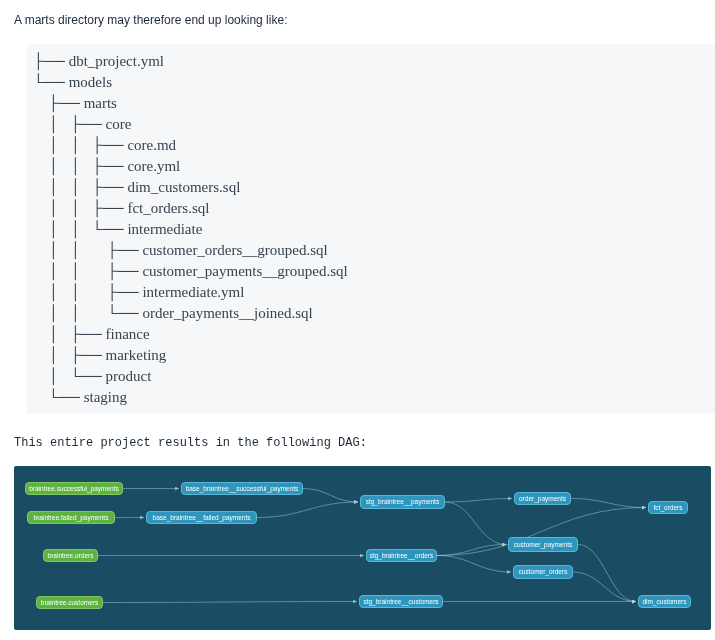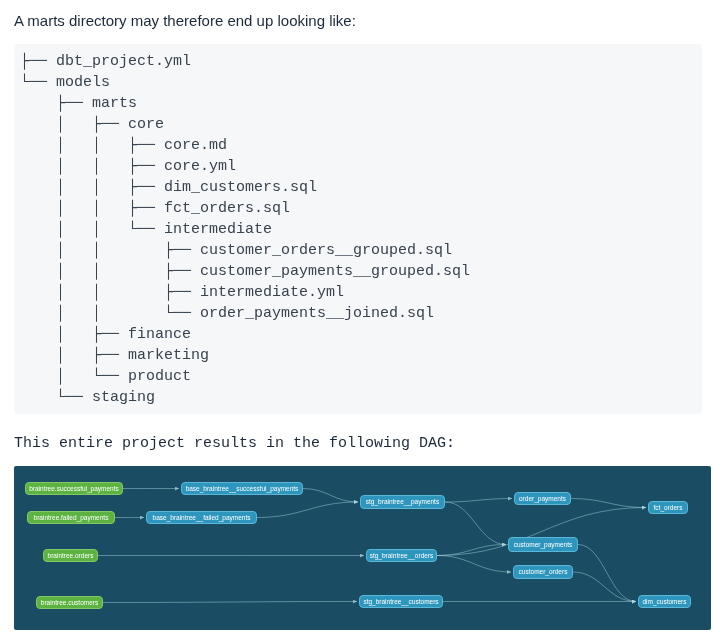--- a/index.html
+++ b/index.html
@@ -1,25 +1,25 @@
 <!DOCTYPE html>
 <html><head>
 <meta charset="utf-8">
 <style>
   html,body{margin:0;padding:0;background:#ffffff;}
   body{width:715px;height:640px;overflow:hidden;
        font-family:"Liberation Sans",sans-serif;color:#1b2a3a;}
   .page{padding-left:14px;}
-  .text-line{font-size:15px;line-height:19px;margin:0;color:#1b2a3a;}
+  .text-line{font-size:12px;line-height:19px;margin:0;color:#1b2a3a;}
   #intro-text{padding-top:11px;margin-bottom:14px;}
   pre.dir-tree{
-    margin:0;box-sizing:border-box;width:688px;height:370px;
+    margin:13px;box-sizing:border-box;width:688px;height:370px;
     background:#f6f7f8;border-radius:3px;
     padding:7px 10px 7px 6px;
-    font-family:Liberation Mono, monospace;
+    font-family:Liberation Serif, serif;
     font-size:15px;line-height:21px;color:#37434f;
     white-space:pre;overflow:hidden;
   }
   #dag-intro-text{margin-top:20px;margin-bottom:13px;font-family:Liberation Mono, monospace;}
   .dag-image{position:relative;width:697px;height:164px;border-radius:2px;overflow:hidden;}
   .dag-edges{position:absolute;left:0;top:0;}
   .dag-node{
     position:absolute;box-sizing:border-box;
     font-size:6.5px;letter-spacing:0;color:#fff;
     text-align:center;white-space:nowrap;

